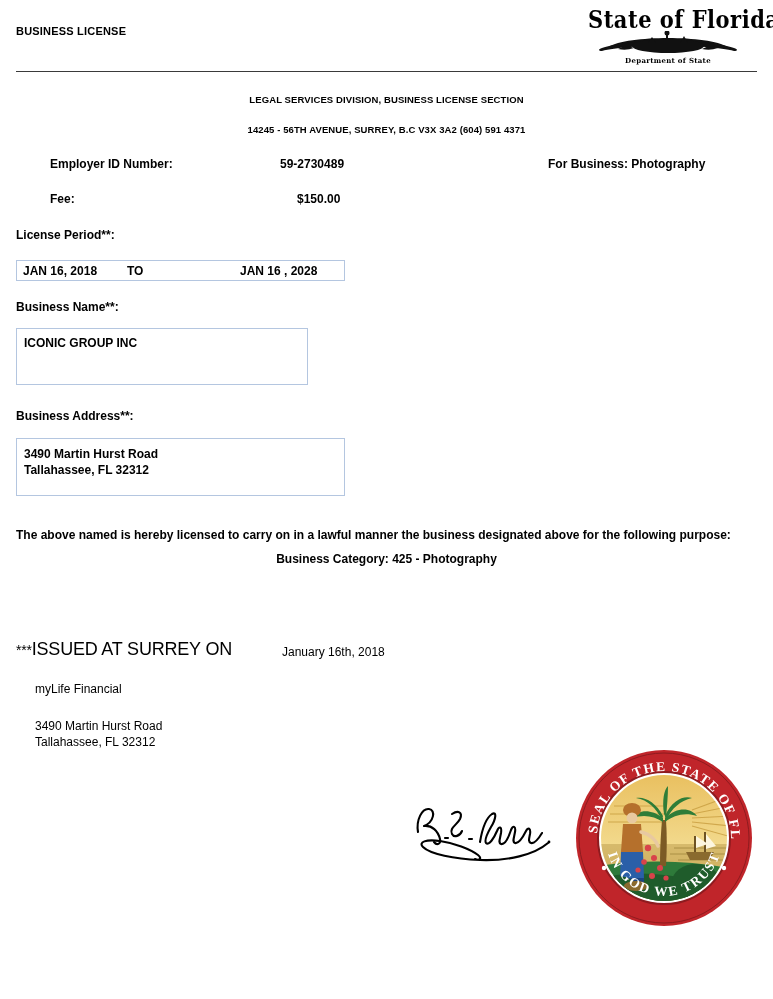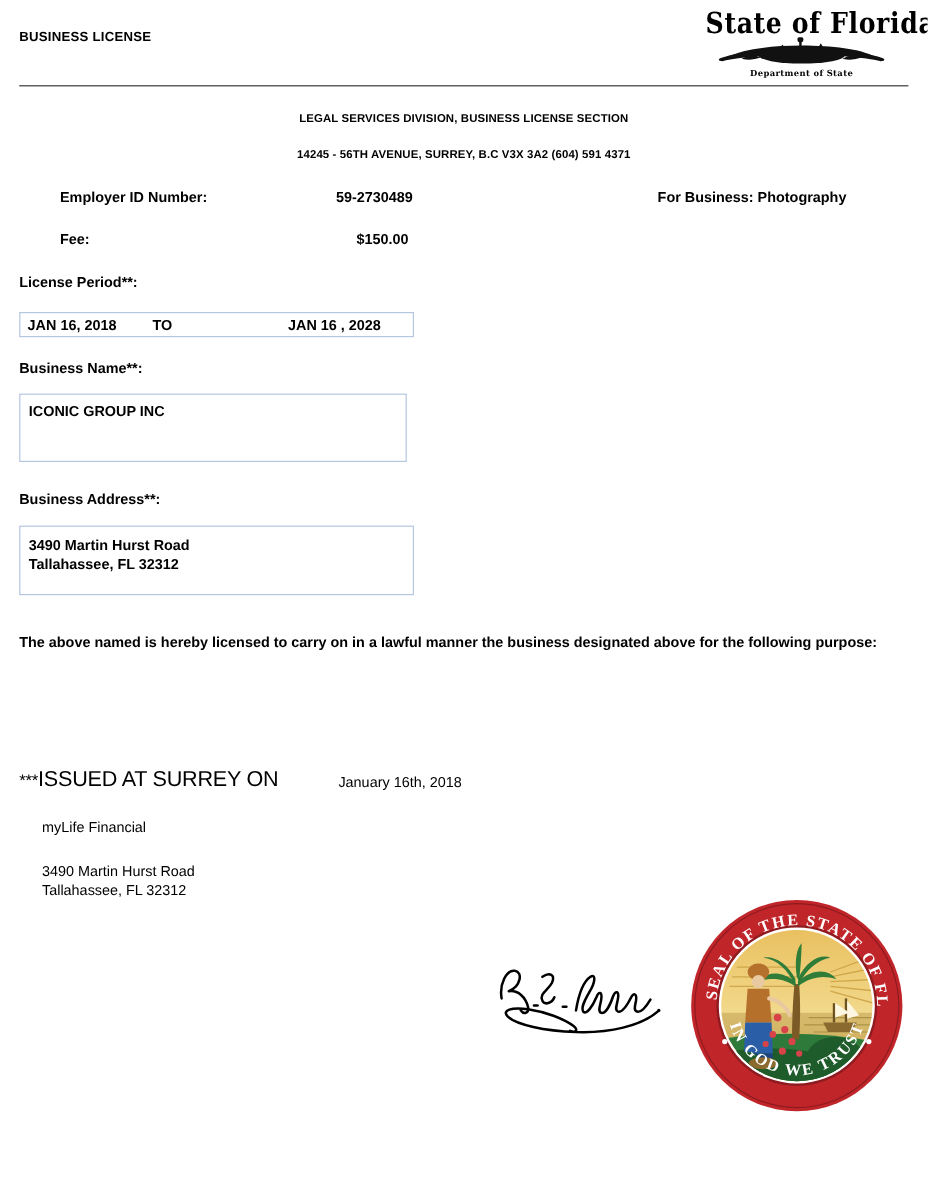--- a/index.html
+++ b/index.html
@@ -125,21 +125,21 @@
     top: 3px;
   }
   .seg-from { left: 6px; }
   .seg-to   { left: 110px; }
   .seg-until{ left: 223px; }
 
   .lbl-bizname { left: 16px; top: 300px; }
   .box-bizname {
     left: 16px;
     top: 328px;
-    width: 323px;
+    width: 292px;
     height: 57px;
   }
   .box-bizname .txt {
     position: absolute;
     left: 7px;
     top: 7px;
     font-size: 12px;
     font-weight: bold;
   }
 
@@ -288,20 +288,21 @@
     <span class="txt">ICONIC GROUP INC</span>
   </div>
 
   <div class="field-label lbl-bizaddr">Business Address**:</div>
   <div class="box box-bizaddr">
     <span class="txt">3490 Martin Hurst Road
 Tallahassee, FL 32312</span>
   </div>
 
   <div class="para para-lic">The above named is hereby licensed to carry on in a lawful manner the business designated above for the following purpose:</div>
+  <div class="para para-cat">Business Category: 425 - Photography</div>
 
   <div class="issued-title">
     <span class="stars">***</span><span>ISSUED AT SURREY ON</span>
   </div>
   <div class="issued-date">January 16th, 2018</div>
   <div class="issuer-name">myLife Financial</div>
   <div class="issuer-addr">3490 Martin Hurst Road
 Tallahassee, FL 32312</div>
 
   <div class="signature">

